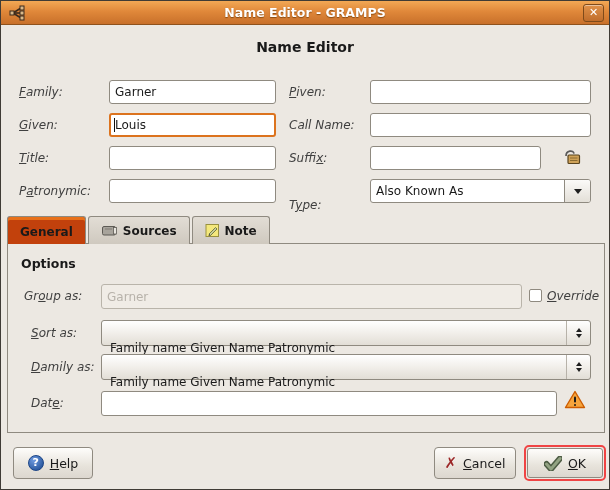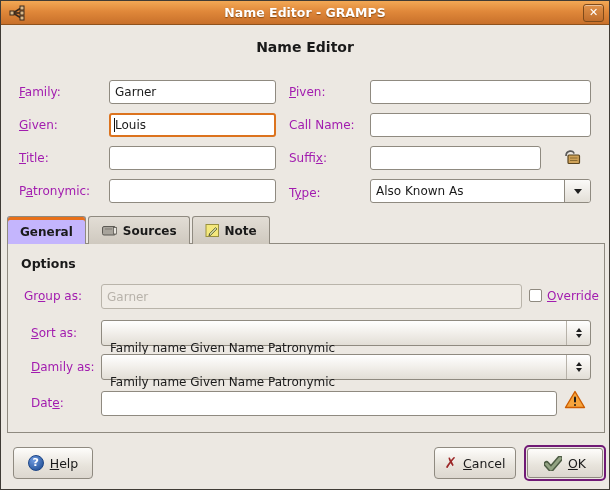--- a/index.html
+++ b/index.html
@@ -32,21 +32,21 @@
     cursor:default;
   }
 
   
   .heading {
     position:absolute; left:0; right:0; top:38px; text-align:center;
     font-size:14px; font-weight:bold; color:#1a1a1a;
   }
 
   
-  .lbl { position:absolute; font-size:12px; color:#a21caf; line-height:16px; white-space:nowrap; }
+  .lbl { position:absolute; font-size:12px; color:#404040; line-height:16px; white-space:nowrap;font-style:italic; }
   .mn { text-decoration:underline; }
 
   .entry {
     position:absolute; height:24px;
     background:#fff; border:1px solid #8f8a80; border-radius:3px;
     font-family:"DejaVu Sans","Liberation Sans",sans-serif;
     font-size:12px; color:#1a1a1a; padding:0 0 0 5px; outline:none;
   }
   .entry.focused { border:2px solid #dc731e; padding-left:4px; }
   .entry:disabled, .entry.disabled {
@@ -90,21 +90,21 @@
   .tab {
     display:flex; align-items:center; gap:5px;
     border:1px solid #8f8a80; border-bottom:none;
     border-radius:3px 3px 0 0;
     font-size:12px; font-weight:bold; color:#1a1a1a;
     padding:0 12px; height:28px;
     background:linear-gradient(#e2ddd5,#cfc9bf);
     margin-right:2px;
   }
   .tab.active {
-    height:28px; background:#c4b5fd;
+    height:28px; background:#c2410c;
     box-shadow:inset 0 3px 0 #e8701a;
     padding-top:2px; position:relative; z-index:4;
   }
   .panel {
     position:absolute; left:6px; top:242px; width:598px; height:190px;
     background:#ece8e2; border:1px solid #8f8a80; z-index:2;
   }
   .options-heading { position:absolute; left:13px; top:12px; font-size:12.5px; font-weight:bold; color:#1a1a1a; }
 
   .checkbox {
@@ -114,21 +114,21 @@
 
   
   .btn {
     position:absolute; display:flex; align-items:center; justify-content:center; gap:6px;
     background:linear-gradient(#fefdfb,#e7e3db 60%,#dcd7cf);
     border:1px solid #8f8a80; border-radius:4px;
     font-size:12.5px; color:#1a1a1a; cursor:default;
   }
   .ok-ring {
     position:absolute; left:523px; top:444px; width:82px; height:36px;
-    border:2px solid #701a75; border-radius:5px; padding:1px;
+    border:2px solid #ef4444; border-radius:5px; padding:1px;
   }
   .ok-ring .btn-inner {
     width:100%; height:100%; display:flex; align-items:center; justify-content:center; gap:6px;
     background:linear-gradient(#fefdfb,#e7e3db 60%,#dcd7cf);
     border:1px solid #8f8a80; border-radius:3px; font-size:12.5px; color:#1a1a1a;
   }
   .help-icon {
     width:16px; height:16px; border-radius:50%;
     background:radial-gradient(circle at 35% 30%, #6f9be0, #2c5aa0 75%);
     border:1px solid #1c4587;
@@ -180,21 +180,21 @@
 
   <span class="lbl" style="left:288px; top:149px;"><span>Suffi</span><span class="mn">x</span><span>:</span></span>
   <input class="entry" style="left: 369px; top: 145px; width: 171px;" value="">
   <svg class="lock-icon" width="20" height="18" viewBox="0 0 20 18">
     <path d="M4 9 C4 3.2, 11.5 2.6, 12 6.6" stroke="#5a5a5a" stroke-width="1.7" fill="none"></path>
     <rect x="6" y="8" width="11.5" height="8.5" rx="1" fill="#cfa258" stroke="#59441f" stroke-width="1.2"></rect>
     <line x1="8" y1="11" x2="15.5" y2="11" stroke="#8a6a2f" stroke-width="1"></line>
     <line x1="8" y1="13.5" x2="15.5" y2="13.5" stroke="#8a6a2f" stroke-width="1"></line>
   </svg>
 
-  <span class="lbl" style="left:288px; top:184px;"><span>T</span><span class="mn">y</span><span>pe:</span></span>
+  <span class="lbl" style="left:288px; top:196px;"><span>T</span><span class="mn">y</span><span>pe:</span></span>
   <div class="combo-entry" style="left:369px; top:178px; width:221px;">
     <div class="val">Also Known As</div>
     <div class="arrow-btn">
         <span class="tri-down"></span>
       </div>
   </div>
 
   <div class="tabs">
     <div class="tab active">
       <span>General</span>

